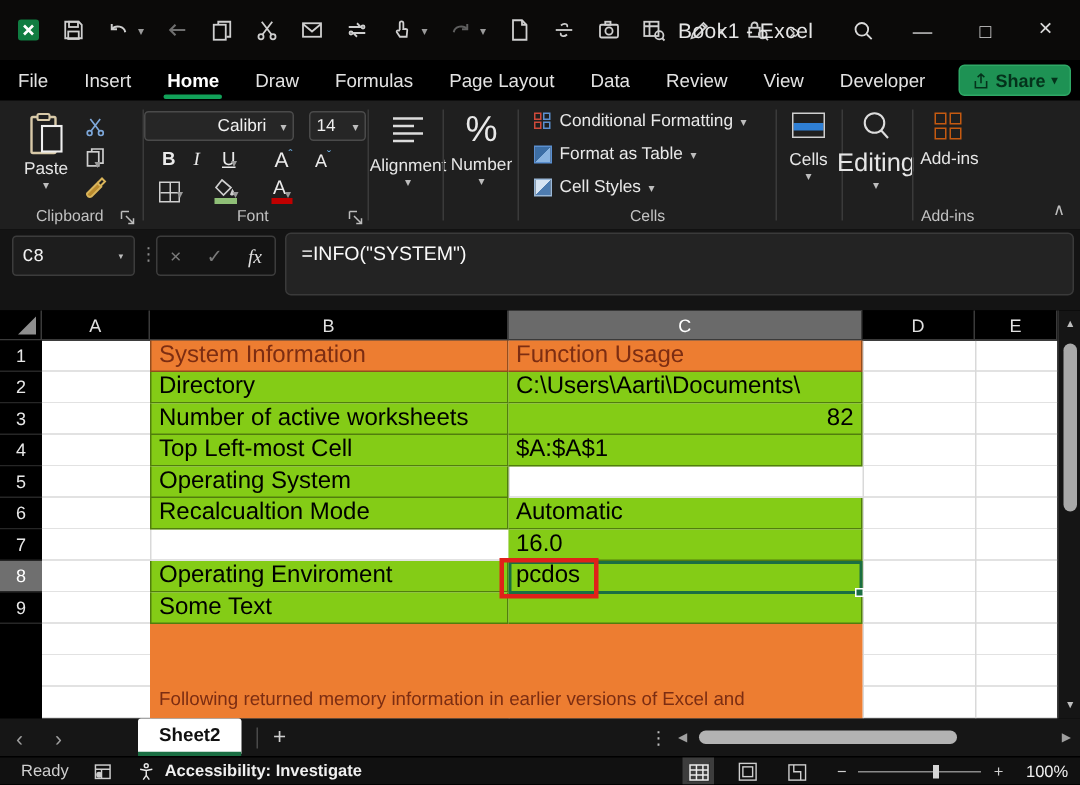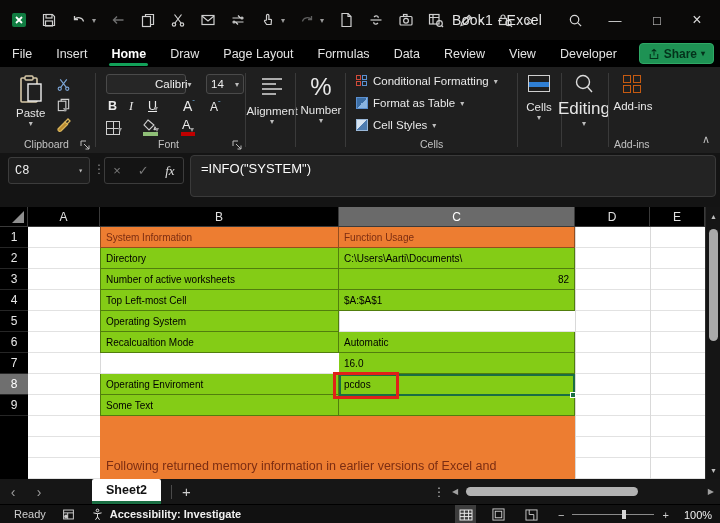--- a/index.html
+++ b/index.html
@@ -54,21 +54,21 @@
   #grid { position:absolute; left:0; top:207px; width:720px; height:272px; background:#000; }
   #white-area { position:absolute; left:28px; top:20px; width:677px; height:252px; background:#fff;
      background-image:repeating-linear-gradient(to bottom, transparent 0 20px, #e2e2e2 20px 21px); }
   .vline { position:absolute; top:20px; height:252px; width:1px; background:#d9d9d9; }
   .colhdr { position:absolute; top:0; height:20px; background:#000; color:#e0e0e0; font-size:12px; display:flex; align-items:center; justify-content:center; border-right:1px solid #3a3a3a; border-bottom:1px solid #3a3a3a; }
   .colhdr.sel { background:#6A6A6A; color:#fff; }
   #corner { position:absolute; left:0; top:0; width:28px; height:20px; background:#000; border-right:1px solid #3a3a3a; border-bottom:1px solid #3a3a3a; }
   #corner .tri { position:absolute; right:3px; bottom:3px; width:0; height:0; border-bottom:12px solid #8f8f8f; border-left:12px solid transparent; }
   .rowhdr { position:absolute; left:0; width:28px; height:21px; background:#000; color:#e8e8e8; font-size:12px; display:flex; align-items:center; justify-content:center; border-bottom:1px solid #262626; }
   .rowhdr.sel { background:#6f6f6f; color:#fff; }
-  .cellB, .cellC { position:absolute; height:21px; font-size:10px; color:#000; display:flex; align-items:center; padding:0 5px; border-right:1px solid rgba(0,0,0,.38); border-bottom:1px solid rgba(0,0,0,.38); border-left:1px solid rgba(0,0,0,.38); }
+  .cellB, .cellC { position:absolute; height:21px; font-size:16px; color:#000; display:flex; align-items:center; padding:0 5px; border-right:1px solid rgba(0,0,0,.38); border-bottom:1px solid rgba(0,0,0,.38); border-left:1px solid rgba(0,0,0,.38); }
   .cellB { left:100px; width:239px; }
   .cellC { left:339px; width:236px; border-left:none; }
   .fill-green { background:#84cc16; }
   .fill-orange { background:#ED7D31; color:#7C2D12; }
   .num { justify-content:flex-end; }
   #orange-note { position:absolute; left:100px; top:209px; width:475px; height:63px; background:#ED7D31; display:flex; align-items:flex-end; padding:0 0 6px 6px; color:#7C2D12; font-size:12.5px; }
   #sel-box { position:absolute; left:339px; top:167px; width:236px; height:22px; border:2px solid #1A6E43; }
   #sel-handle { position:absolute; left:570px; top:185px; width:6px; height:6px; background:#1A6E43; border:1px solid #fff; }
   #red-box { position:absolute; left:333px; top:165px; width:66px; height:27px; border:3px solid #E02119; }
   
@@ -227,22 +227,22 @@
     <div class="win-ctrl" style="right:82px;">—</div>
     <div class="win-ctrl" style="right:40px;">□</div>
     <div class="win-ctrl" style="right:0; font-size:16px;">×</div>
   </div>
 
   <div id="ribbontabs">
     <span class="rtab">File</span>
     <span class="rtab">Insert</span>
     <span class="rtab active">Home</span>
     <span class="rtab">Draw</span>
+    <span class="rtab">Formulas</span>
     <span class="rtab">Page Layout</span>
-    <span class="rtab">Formulas</span>
     <span class="rtab">Data</span>
     <span class="rtab">Review</span>
     <span class="rtab">View</span>
     <span class="rtab">Developer</span>
     <span class="rtab">Help</span>
     <div id="share-btn">
       <svg width="12" height="12" viewBox="0 0 16 16" fill="none" stroke="#04321B" stroke-width="1.4">
           <path d="M3 8 v6 h10 V8 M8 10 V2 M5 4.5 L8 1.8 L11 4.5"></path>
         </svg>
       <span>Share</span>
@@ -273,21 +273,21 @@
     <span class="abs" style="left:56px; top:50px;"><svg width="16" height="16" viewBox="0 0 16 16" fill="none" stroke="#d9b45a" stroke-width="1.3">
           <path d="M2 12 L9 5 l2.5 2.5 L5 14 c-1.5 1-3.5-.5-3-2z" fill="#b98a2e"></path>
           <path d="M9 5 l3-3 2 2-3 3"></path>
         </svg></span>
     <span class="glabel" style="left:24px;">Clipboard</span>
     <span class="launch" style="left:80px;"><svg viewBox="0 0 10 10" fill="none" stroke="#bdbdbd" stroke-width="1">
           <path d="M1 1 h5 M1 1 v5 M4 4 l5 5 M9 5.5 V9 H5.5"></path>
         </svg></span>
     <div class="gdiv" style="left:95px;"></div>
 
-    <div class="combo" style="left:106px; top:7px; width:80px;padding-left:48px;">
+    <div class="combo" style="left:96px; top:7px; width:100px;padding-left:48px;">
       <span>Calibri</span>
       <span class="ddarrow">▾</span>
     </div>
     <div class="combo" style="left:206px; top:7px; width:38px;">
       <span>14</span>
       <span class="ddarrow">▾</span>
     </div>
     <span class="fmtbtn" style="left:108px; top:32px; font-weight:bold;">B</span>
     <span class="fmtbtn" style="left:129px; top:32px; font-style:italic; font-family:'Liberation Serif',serif;">I</span>
     <span class="fmtbtn" style="left:148px; top:32px; text-decoration:underline;">U</span>

